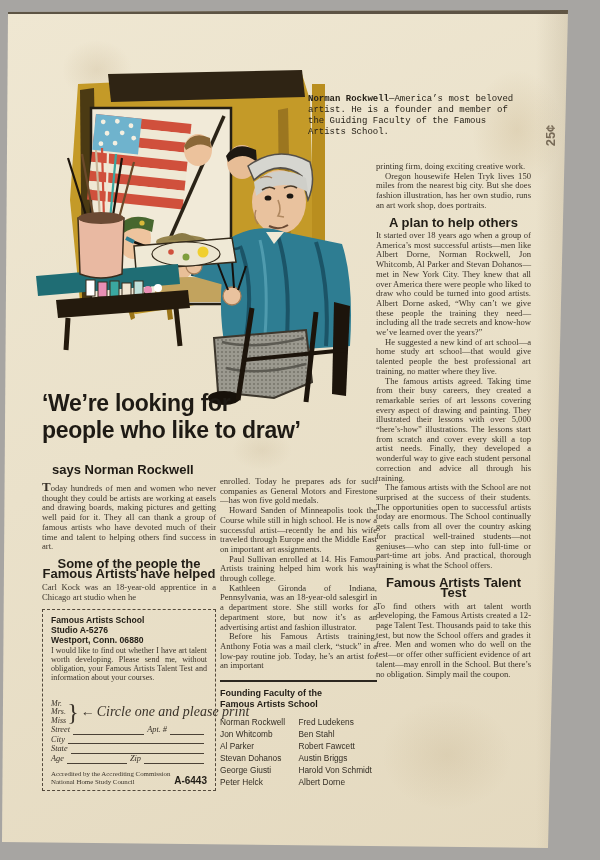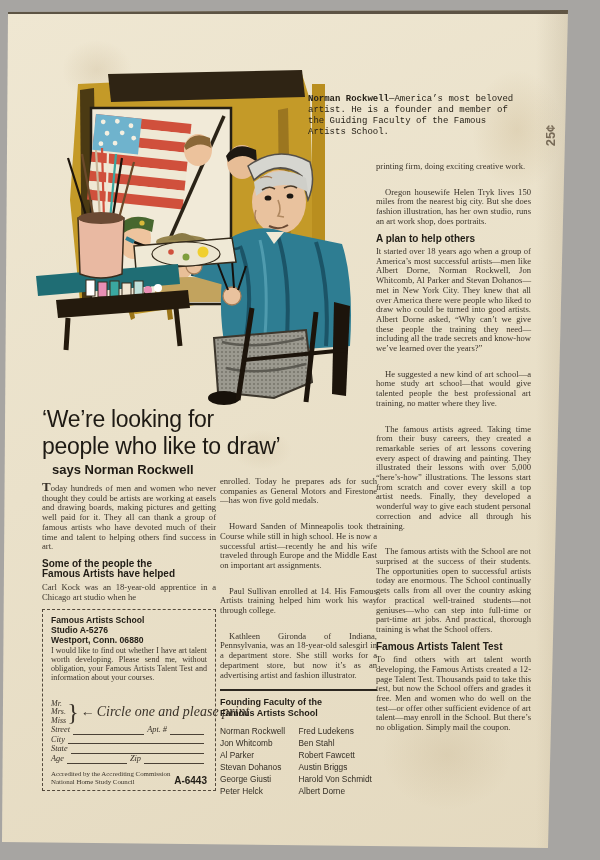--- a/index.html
+++ b/index.html
@@ -24,33 +24,33 @@
   
   .price{position:absolute;left:538px;top:118px;transform:rotate(-90deg);
     font-family:"Liberation Sans",sans-serif;font-weight:bold;font-size:13px;color:#5a4d3c;opacity:.8;}
 
   
   .caption{position:absolute;left:306px;top:84px;width:212px;
     font-family:Liberation Mono, monospace;font-size:9px;line-height:11px;color:#272219;}
   .caption b{font-weight:bold;}
 
   
-  .headline{position:absolute;left:40px;top:396px;width:350px;
-    font-family:"Liberation Sans",sans-serif;font-weight:normal;color:#1e1a14;
+  .headline{position:absolute;left:40px;top:380px;width:350px;
+    font-family:"Liberation Sans",sans-serif;font-weight:bold;color:#1e1a14;
     font-size:23px;line-height:27px;letter-spacing:-.3px;}
   .byline{position:absolute;left:50px;top:452px;font-family:"Liberation Sans",sans-serif;
     font-weight:bold;font-size:13px;color:#1e1a14;}
 
   
   .col{position:absolute;font-size:8.6px;line-height:9.7px;text-align:justify;color:#3a332a;}
   .col p{margin:0;}
   .col p.ind{text-indent:9px;}
-  .col p + p{margin-top:16px;}
-  .subhead{font-family:"Liberation Sans",sans-serif;font-weight:bold;font-size:10px;
-    line-height:10.5px;color:#211d16;margin:7px 0 3px 0;text-align:left;}
+  .col p + p{margin-top:0px;}
+  .subhead{font-family:"Liberation Sans",sans-serif;font-weight:bold;font-size:13px;
+    line-height:10.5px;color:#211d16;margin:7px 0 3px 0;text-align:center;}
   .dropcap{font-size:13px;font-weight:bold;}
 
   .col-left{left:40px;top:472px;width:174px;}
   .col-mid{left:218px;top:467px;width:157px;}
   .col-right{left:374px;top:152px;width:155px;}
 
   
   .fac-rule{border:none;border-top:2px solid #2c2720;margin:9px 0 6px 0;}
   .fac-head{font-family:"Liberation Sans",sans-serif;font-weight:bold;font-size:9px;line-height:11px;color:#211d16;text-align:left;}
   .fac-grid{display:flex;margin-top:6px;text-align:left;}
@@ -283,20 +283,21 @@
           <div class="accred-code">A-6443</div>
         </div>
       </div>
     </div>
 
     <div class="col col-mid">
       <p>enrolled. Today he prepares ads for such companies as General Motors and Firestone—has won five gold medals.</p>
       <p class="ind">Howard Sanden of Minneapolis took the Course while still in high school. He is now a successful artist—recently he and his wife traveled through Europe and the Middle East on important art assignments.</p>
       <p class="ind">Paul Sullivan enrolled at 14. His Famous Artists training helped him work his way through college.</p>
       <p class="ind">Kathleen Gironda of Indiana, Pennsylvania, was an 18-year-old salesgirl in a department store. She still works for a department store, but now it’s as an advertising artist and fashion illustrator.</p>
+      <p class="ind">Before his Famous Artists training, Anthony Fotia was a mail clerk, “stuck” in a low-pay routine job. Today, he’s an artist for an important</p>
       <hr class="fac-rule">
       <div class="fac-head">
         <div>Founding Faculty of the</div>
         <div>Famous Artists School</div>
       </div>
       <div class="fac-grid">
         <div class="fac-col">
           <div>Norman Rockwell</div>
           <div>Jon Whitcomb</div>
           <div>Al Parker</div>

